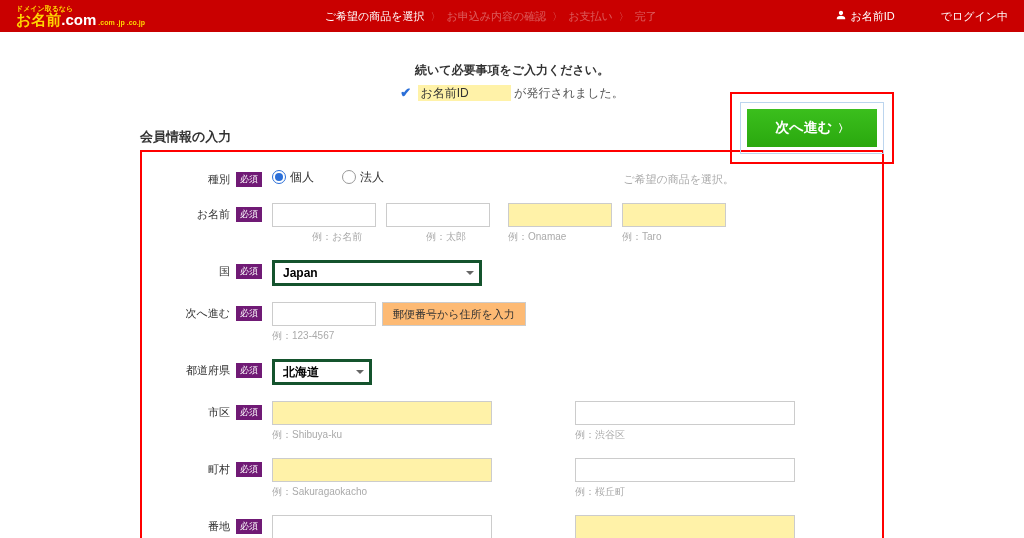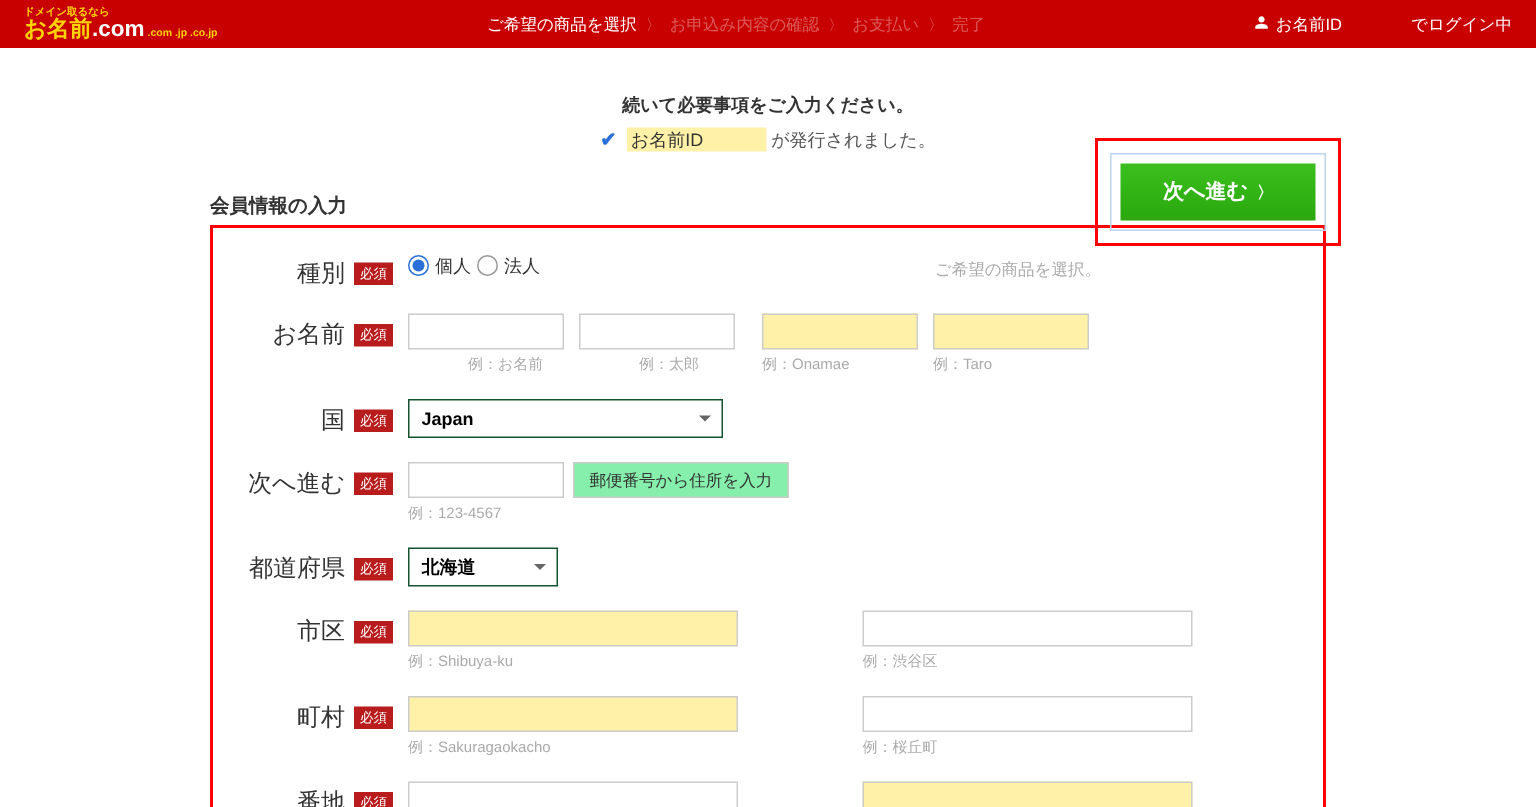--- a/index.html
+++ b/index.html
@@ -23,35 +23,35 @@
 .issued .hl { background:#fff2a8; padding:1px 2px; color:#333;}
 .issued .hl .mask{background:#fff2a8;display:inline-block;width:40px;height:10px;}
 .next-box { position:absolute; right:130px; top:60px; border:2px solid #ff0000; padding:8px; border-radius:0;}
 .next-box-inner{border:1px solid #bcd5ee;padding:6px;}
 .next-btn { background:linear-gradient(#3bbf1d,#2aa80e); color:#fff; border:none; padding:10px 28px; font-size:14px; font-weight:bold; cursor:pointer; display:flex; align-items:center; gap:6px;}
 .next-btn .ar{font-size:11px;}
 .sect-title { font-size:13px; font-weight:bold; margin:26px 0 4px; color:#333; }
 .form-box { border:2px solid #ff0000; padding:8px 18px 8px 0; }
 .row { display:flex; align-items:flex-start; border-bottom:0; padding:8px 0; min-height:34px;}
 .label-col { width:130px; display:flex; justify-content:flex-end; align-items:center; gap:6px; padding-right:10px; padding-top:4px;}
-.label-col .lbl { font-size:16px; color:#333; }
-.req { background:#b91c1c; color:#fff; font-size:9px; padding:1px 4px; }
+.label-col .lbl { font-size:11px; color:#333; }
+.req { background:#701a75; color:#fff; font-size:9px; padding:1px 4px; }
 .fields-col { flex:1; display:flex; gap:14px; }
 .half-block { display:flex; flex-direction:column; }
-.radios { display:flex; gap:4px; align-items:center; font-size:12px; color:#333; }
+.radios { display:flex; gap:28px; align-items:center; font-size:12px; color:#333; }
 .radio{appearance:none;width:14px;height:14px;border:1px solid #999;border-radius:50%;display:inline-block;position:relative;vertical-align:-3px;margin-right:4px;}
 .radio:checked{border-color:#2b6fd8;}
 .radio:checked::after{content:"";width:8px;height:8px;background:#2b6fd8;border-radius:50%;position:absolute;top:2px;left:2px;}
 .auto-note { font-size:11px; color:#aaa; margin-left:auto; padding-right:130px; padding-top:4px;}
 input.txt { border:1px solid #ccc; height:24px; padding:0 6px; font-size:12px; background:#fff; }
 input.txt.yel { background:#fff2a8; }
 .hint { font-size:10px; color:#aaa; margin-top:3px; }
-button.sec { border:1px solid #ccc; background:#86efac; height:24px; padding:0 10px; font-size:11px; color:#333; cursor:pointer;}
+button.sec { border:1px solid #ccc; background:#fdba74; height:24px; padding:0 10px; font-size:11px; color:#333; cursor:pointer;}
 .sel{position:relative;}
-.sel select{border:1px solid #14532d;height:26px;padding:0 22px 0 8px;font-size:12px;font-weight:bold;background:#fff;appearance:none;min-width:100px;}
+.sel select{border:3px solid #14532d;height:26px;padding:0 22px 0 8px;font-size:12px;font-weight:bold;background:#fff;appearance:none;min-width:100px;}
 .sel.wide select{min-width:210px;}
 .sel::after{content:"";position:absolute;right:8px;top:11px;border:4px solid transparent;border-top-color:#666;pointer-events:none;}
 .two-col{display:flex;gap:14px;}
 .two-col .col{flex:1;display:flex;flex-direction:column;}
 .jp-col{width:222px;}
 .en-col{width:222px;}
 .w104{width:104px;} .w220{width:220px;}
 </style>
 </head>
 <body>

